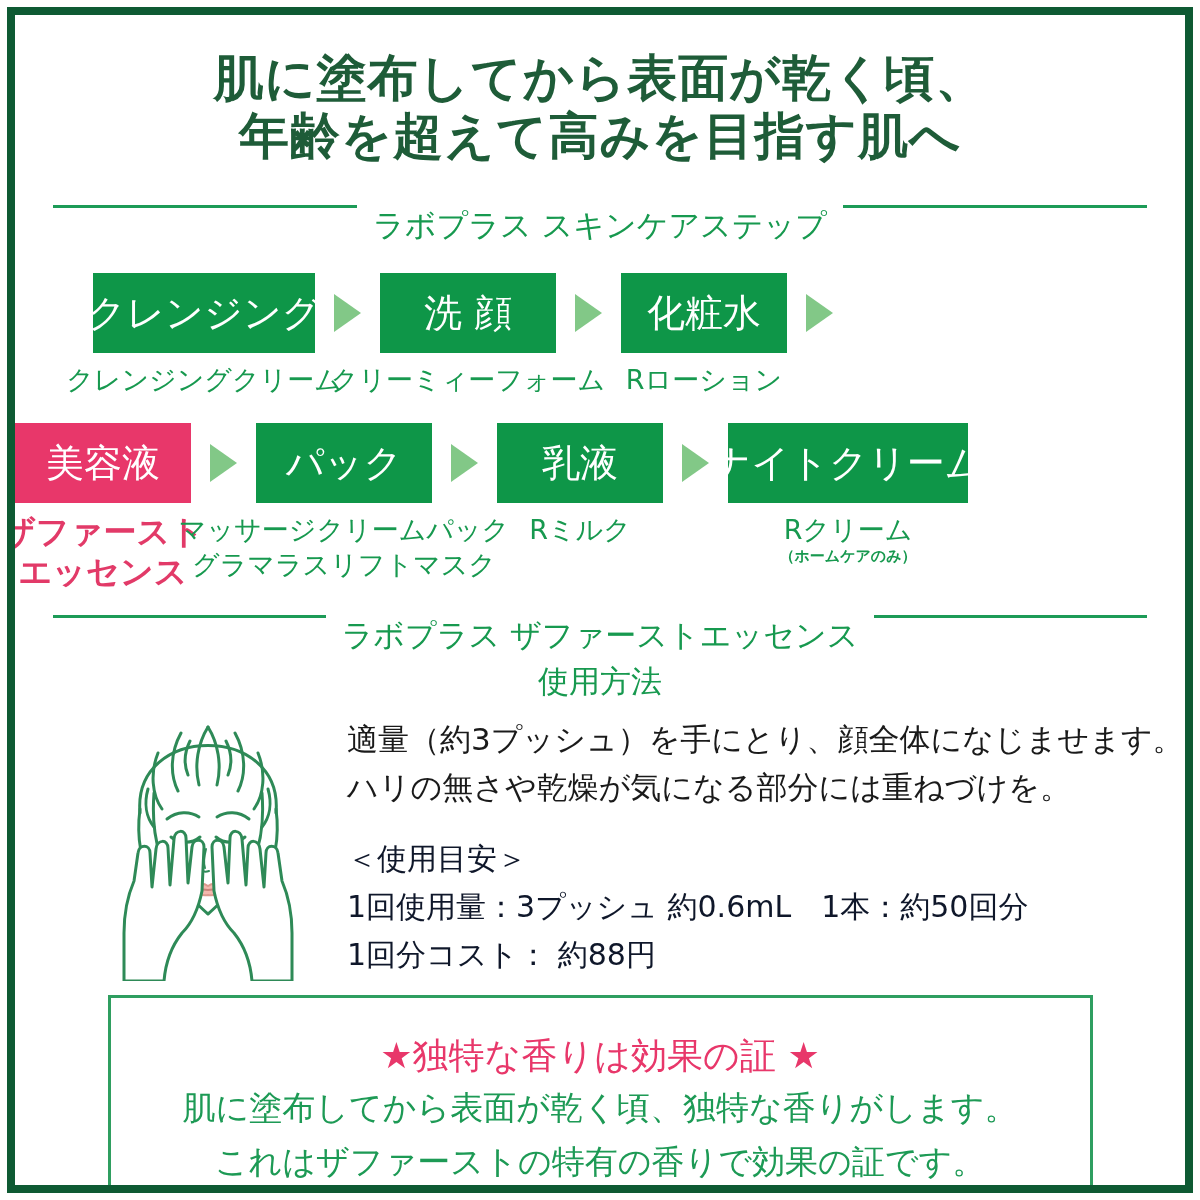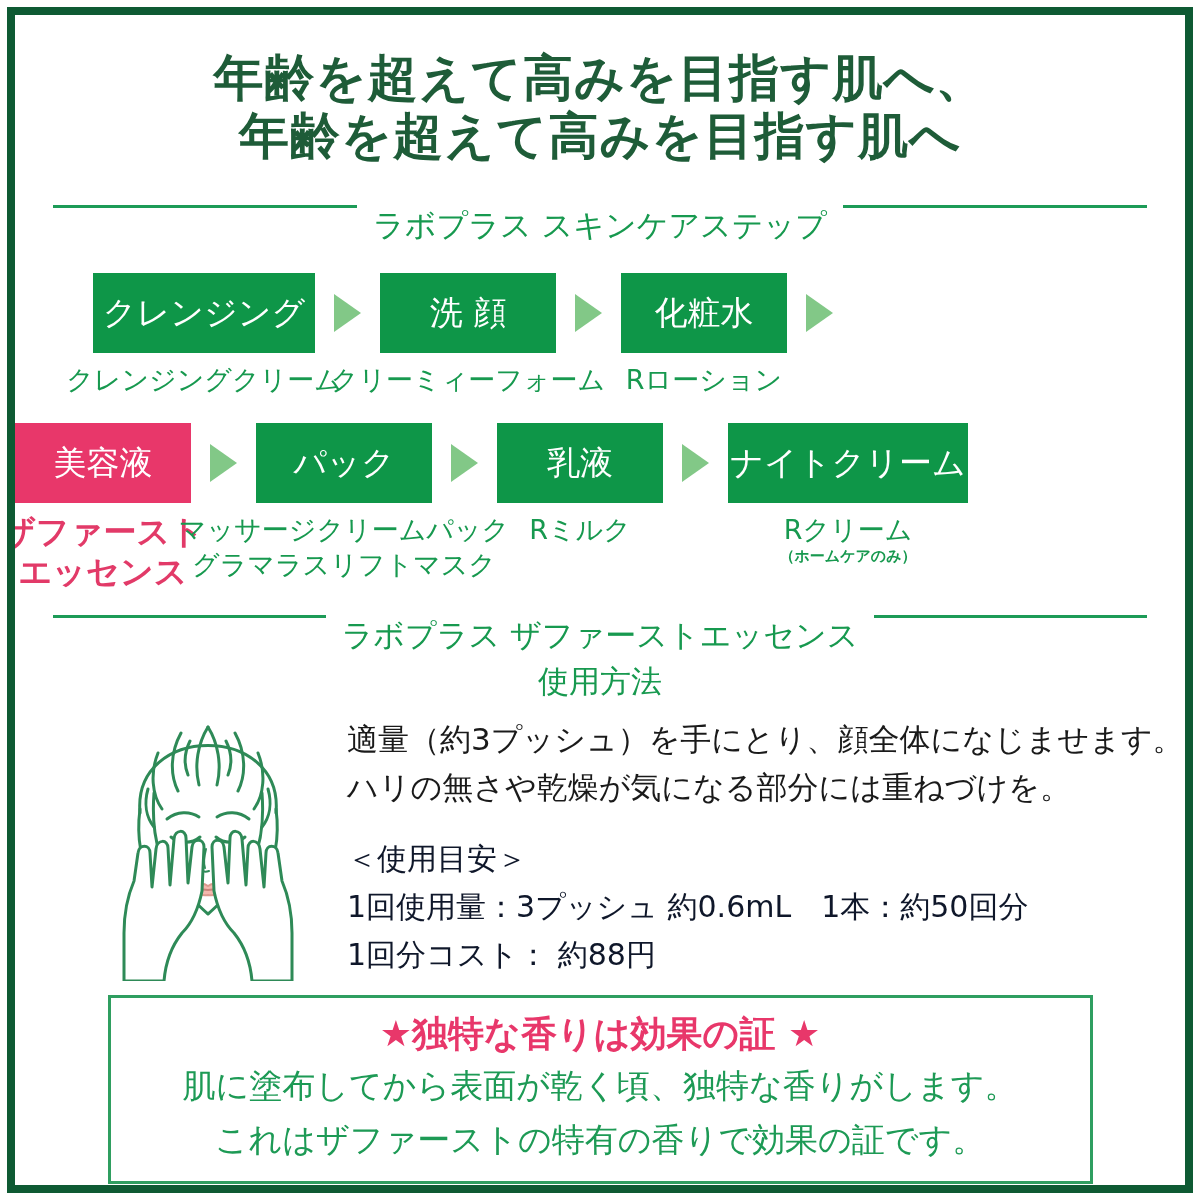--- a/index.html
+++ b/index.html
@@ -24,21 +24,21 @@
   .section-heading .heading-text { white-space:nowrap; color:#17994f; font-size:31px; }
   .subheading { text-align:center; color:#17994f; font-size:31px; margin-top:4px; }
   
   .flow-row { display:flex; align-items:flex-start; }
   .row1 { margin-top:26px; padding-left:78px; }
   .row2 { margin-top:26px; }
   .step { display:flex; flex-direction:column; align-items:center; flex:0 0 auto; }
   .w222{width:222px} .w176{width:176px} .w166{width:166px} .w240{width:240px}
   .step-box {
     height:80px; width:100%; display:flex; align-items:center; justify-content:center;
-    background:#0e9648; color:#ffffff; font-size:33px; white-space:nowrap;
+    background:#0e9648; color:#ffffff; font-size:38px; white-space:nowrap;
   }
   .step-box.pink { background:#e8376a; }
   .caption-block { margin-top:9px; text-align:center; }
   .caption-line { font-size:27px; color:#17994f; white-space:nowrap; line-height:1.3; }
   .caption-line.pink { color:#e23a68; font-weight:bold; font-size:33px; line-height:1.2;text-align:center; }
   .caption-line.small { font-size:15px;font-weight:bold; }
   .arrow {
     width:0; height:0; flex:0 0 auto;
     border-left:27px solid #82c887; border-top:19px solid transparent; border-bottom:19px solid transparent;
     margin:21px 19px 0 19px;
@@ -48,31 +48,31 @@
   .illustration { flex:0 0 auto; margin-top:-28px; }
   .usage-text { margin-left:8px; padding-top:6px; }
   .paragraph .para-line { font-size:31px; color:#1a1a1a; line-height:1.55; white-space:nowrap; }
   .guide { margin-top:24px; }
   .guide div { font-size:30px; color:#0f172a; line-height:1.6; white-space:nowrap; }
   
   .scent-box {
     width:985px; margin:14px auto 0; border:3px solid #2f9e60;
     text-align:center; padding:14px 8px 18px;
   }
-  .scent-heading { color:#e8376a; font-size:36px; font-weight:bold; line-height:1.2; }
+  .scent-heading { color:#e8376a; font-size:36px; font-weight:normal; line-height:1.2;margin-top:22px; }
   .scent-line { color:#1d9a55; font-size:33px; margin-top:9px; line-height:1.35; }
 </style>
 </head>
 <body>
 
 <div class="page">
   <div class="frame">
 
     <div class="title">
-      <div>年齢を超えて高みを目指す肌へ、</div>
+      <div>肌に塗布してから表面が乾く頃、</div>
       <div>年齢を超えて高みを目指す肌へ</div>
     </div>
 
     <div class="section-heading">
       <span class="rule"></span>
       <span class="heading-text">ラボプラス スキンケアステップ</span>
       <span class="rule"></span>
     </div>
 
     <div class="flow-row row1">

